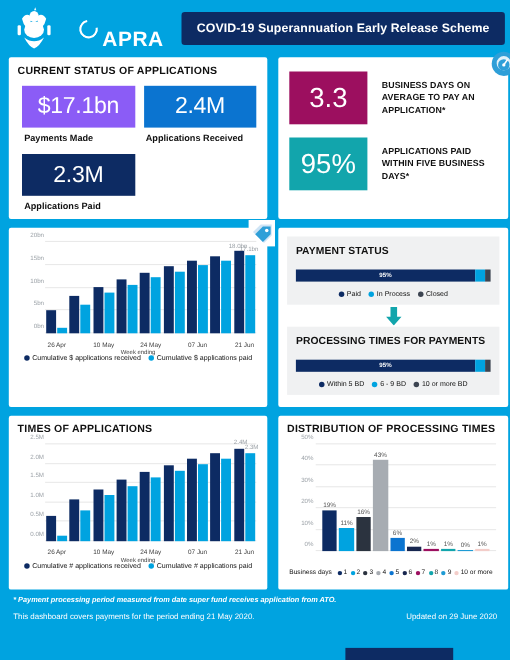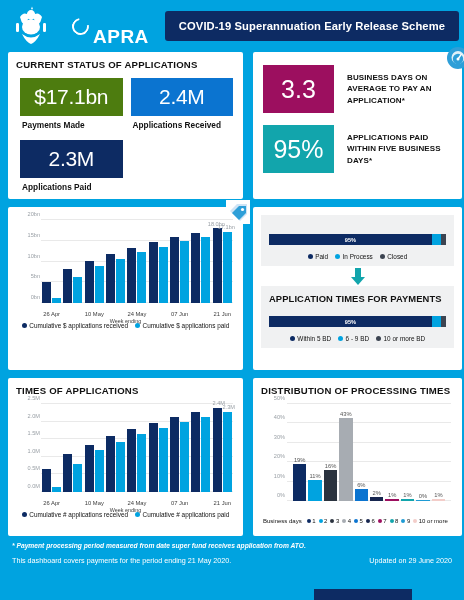--- a/index.html
+++ b/index.html
@@ -35,21 +35,21 @@
                 margin-bottom: 4px; }
 
   
   .tiles { display: grid; grid-template-columns: 1fr 1fr; gap: 4px 8px; padding: 4px 2px 2px 4px; }
   .tile-cell { }
   .tile {
     height: 38px; display: flex; align-items: center; justify-content: center;
     color: #fff; font-size: 21px; font-weight: 300; letter-spacing: -.3px;
   }
   .tile-label { font-size: 8.3px; font-weight: bold; color: #111; margin: 4px 0 6px 2px; }
-  .t-dark  { background: #4d7c0f; }
+  .t-dark  { background: #8b5cf6; }
   .t-grey  { background: #a7acb2; }
   .t-blue  { background: #0b74d0; }
   .t-navy  { background: #0d2b63; }
 
   
   .kpis { padding: 6px 2px 2px 2px; display: flex; flex-direction: column; gap: 12px; }
   .kpi { display: flex; align-items: center; gap: 13px; }
   .kpi-box {
     width: 71px; height: 48px; flex: 0 0 auto;
     display: flex; align-items: center; justify-content: center;
@@ -267,20 +267,21 @@
         </span>
         <span class="legend-item">
           <span class="dot" style="background:#00a3e0"></span>
           <span>Cumulative $ applications paid</span>
         </span>
       </div>
     </div>
 
     <div class="card" style="height:163px; padding:8px">
       <div class="panel">
+        <div class="panel-title">PAYMENT STATUS</div>
         <div class="stackbar">
           <div class="seg s-navy" style="width:92%">95%</div>
           <div class="seg s-cyan" style="width:5%"></div>
           <div class="seg s-dark" style="width:3%"></div>
         </div>
         <div class="legend">
           <span class="legend-item">
             <span class="dot" style="background:#0d2b63"></span>
             <span>Paid</span>
           </span>
@@ -295,21 +296,21 @@
         </div>
       </div>
 
       <div class="arrow-wrap">
         <svg width="16" height="17" viewBox="0 0 16 17">
           <path d="M5 0 H11 V9 H15 L8 17 L1 9 H5 Z" fill="#12a5ac"></path>
         </svg>
       </div>
 
       <div class="panel">
-        <div class="panel-title">APPLICATION TIMES FOR PAYMENTS</div>
+        <div class="panel-title">PROCESSING TIMES FOR PAYMENTS</div>
         <div class="stackbar">
           <div class="seg s-navy" style="width:92%">95%</div>
           <div class="seg s-cyan" style="width:5%"></div>
           <div class="seg s-dark" style="width:3%"></div>
         </div>
         <div class="legend">
           <span class="legend-item">
             <span class="dot" style="background:#0d2b63"></span>
             <span>Within 5 BD</span>
           </span>

